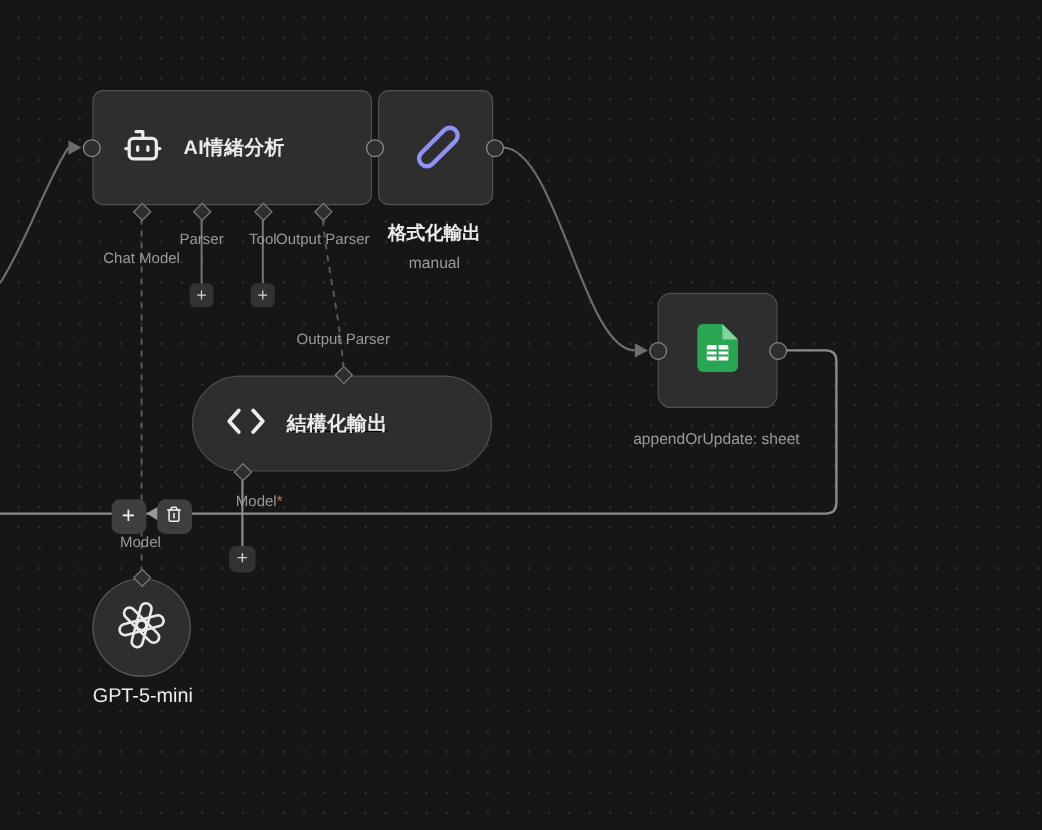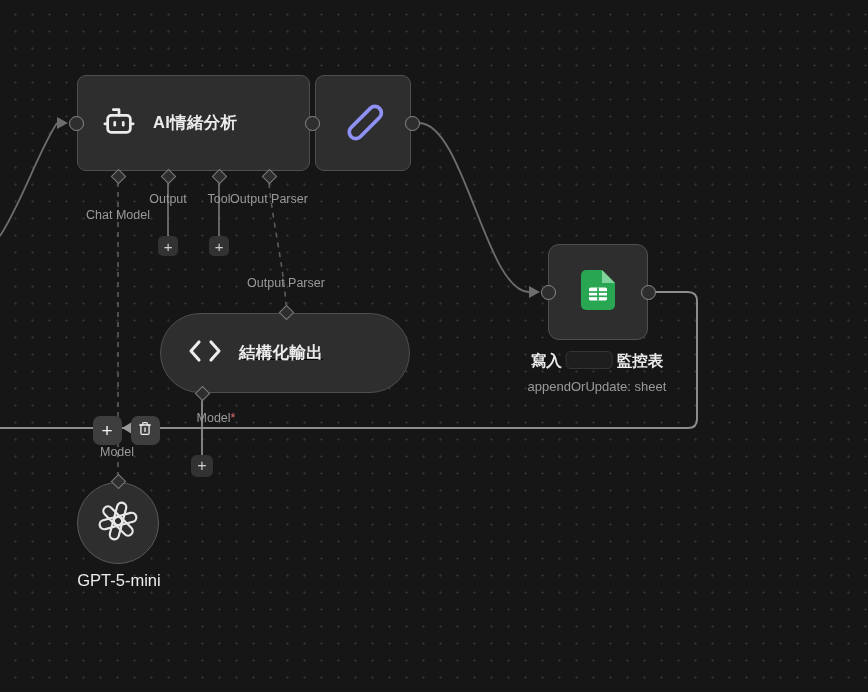--- a/index.html
+++ b/index.html
@@ -94,37 +94,38 @@
     <span class="node-title">AI情緒分析</span>
   </div>
 
   <div class="node node-pen">
     <span>
       <svg width="52" height="52" viewBox="0 0 48 48" fill="none">
         <rect x="20.5" y="5" width="12" height="37" rx="6" transform="rotate(45 24 24)" stroke="#8f92f4" stroke-width="3.4"></rect>
       </svg>
     </span>
   </div>
+  <div class="caption" style="left:362px;top:184px;">
+    <div class="big">格式化輸出</div>
+    <div class="sub" style="margin-top:6px;">manual</div>
+  </div>
 
   <div class="node node-sheets">
     <span>
       <svg width="34" height="40" viewBox="0 0 34 40">
         <path d="M5 0 H21 L34 13 V35 a5 5 0 0 1 -5 5 H5 a5 5 0 0 1 -5 -5 V5 a5 5 0 0 1 5 -5 z" fill="#28a652"></path>
         <polygon points="21,0 34,13 21,13" fill="#8fdca8" opacity="0.85"></polygon>
         <rect x="8" y="17.5" width="18" height="13" rx="1.6" fill="#ffffff"></rect>
         <line x1="17" y1="17.5" x2="17" y2="30.5" stroke="#28a652" stroke-width="1.7"></line>
         <line x1="8" y1="22" x2="26" y2="22" stroke="#28a652" stroke-width="1.7"></line>
         <line x1="8" y1="26.3" x2="26" y2="26.3" stroke="#28a652" stroke-width="1.7"></line>
       </svg>
     </span>
   </div>
   <div class="caption" style="left:597px;top:351px;">
-    <div class="big">
-      <span>寫入</span><span class="redacted"></span><span>監控表</span>
-    </div>
     <div class="sub" style="margin-top:7px;">appendOrUpdate: sheet</div>
   </div>
 
   <div class="node node-pill">
     <span>
       <svg width="34" height="24" viewBox="0 0 34 24" fill="none" stroke="#ececec" stroke-width="3.1" stroke-linecap="round" stroke-linejoin="round">
         <polyline points="11,3 3,12 11,21"></polyline>
         <polyline points="23,3 31,12 23,21"></polyline>
       </svg>
     </span>
@@ -167,21 +168,21 @@
 
   <span class="diamond" style="left:112.5px;top:170.5px;"></span>
   <span class="diamond" style="left:162.5px;top:170.5px;"></span>
   <span class="diamond" style="left:213.5px;top:170.5px;"></span>
   <span class="diamond" style="left:263.5px;top:170.5px;"></span>
   <span class="diamond" style="left:280.5px;top:306.5px;"></span>
   <span class="diamond" style="left:196.5px;top:387.5px;"></span>
   <span class="diamond" style="left:112.5px;top:475.5px;"></span>
 
   <span class="wire-label" style="left:118px;top:208px;">Chat Model</span>
-  <span class="wire-label" style="left:168px;top:192px;">Output</span>
+  <span class="wire-label" style="left:168px;top:192px;">Parser</span>
   <span class="wire-label" style="left:219px;top:192px;">Tool</span>
   <span class="wire-label" style="left:269px;top:192px;">Output Parser</span>
   <span class="wire-label" style="left:286px;top:276px;">Output Parser</span>
   <span class="wire-label" style="left:216px;top:411px;"><span>Model</span><span class="req">*</span></span>
   <span class="wire-label" style="left:117px;top:445px;">Model</span>
 
   <button class="btn stub-plus" style="left:158px;top:236px;">
       <span>+</span>
     </button>
   <button class="btn stub-plus" style="left:209px;top:236px;">

